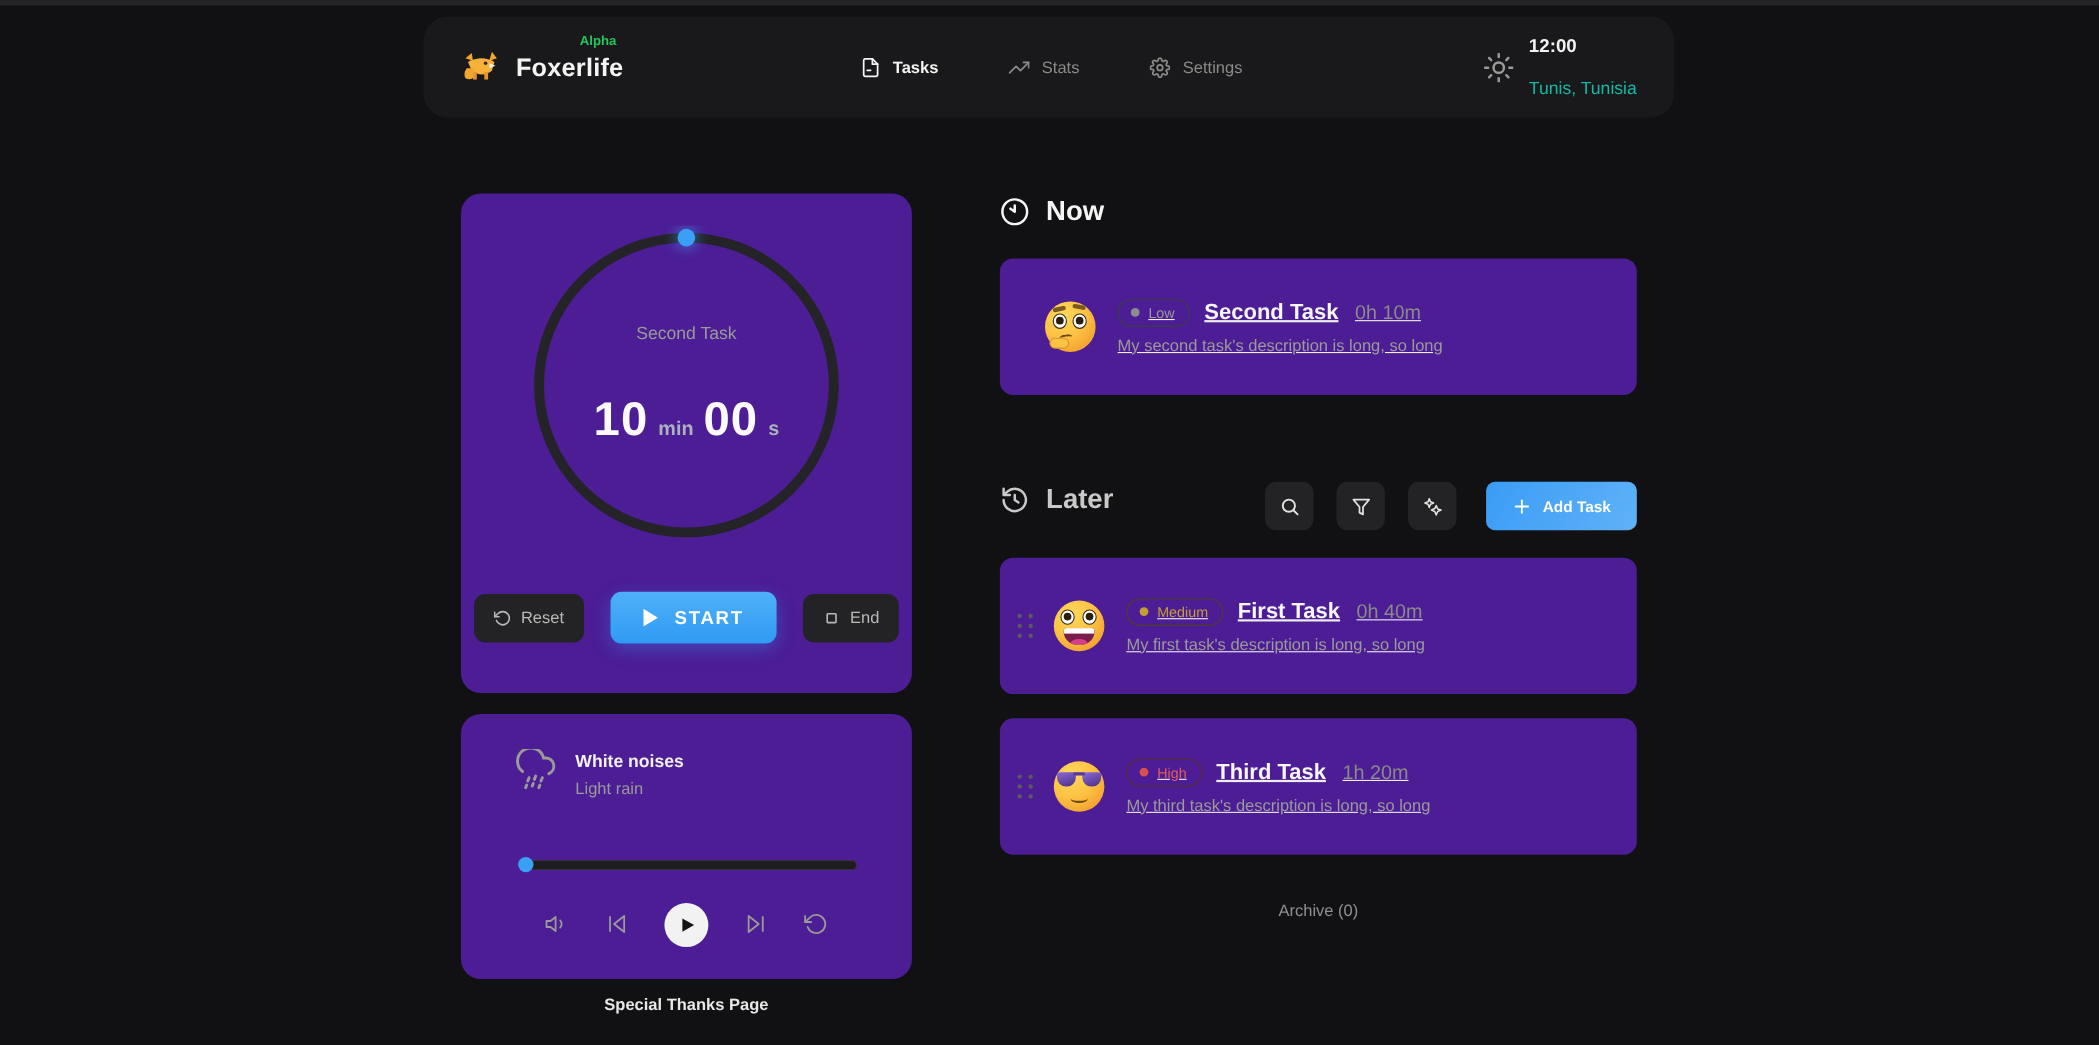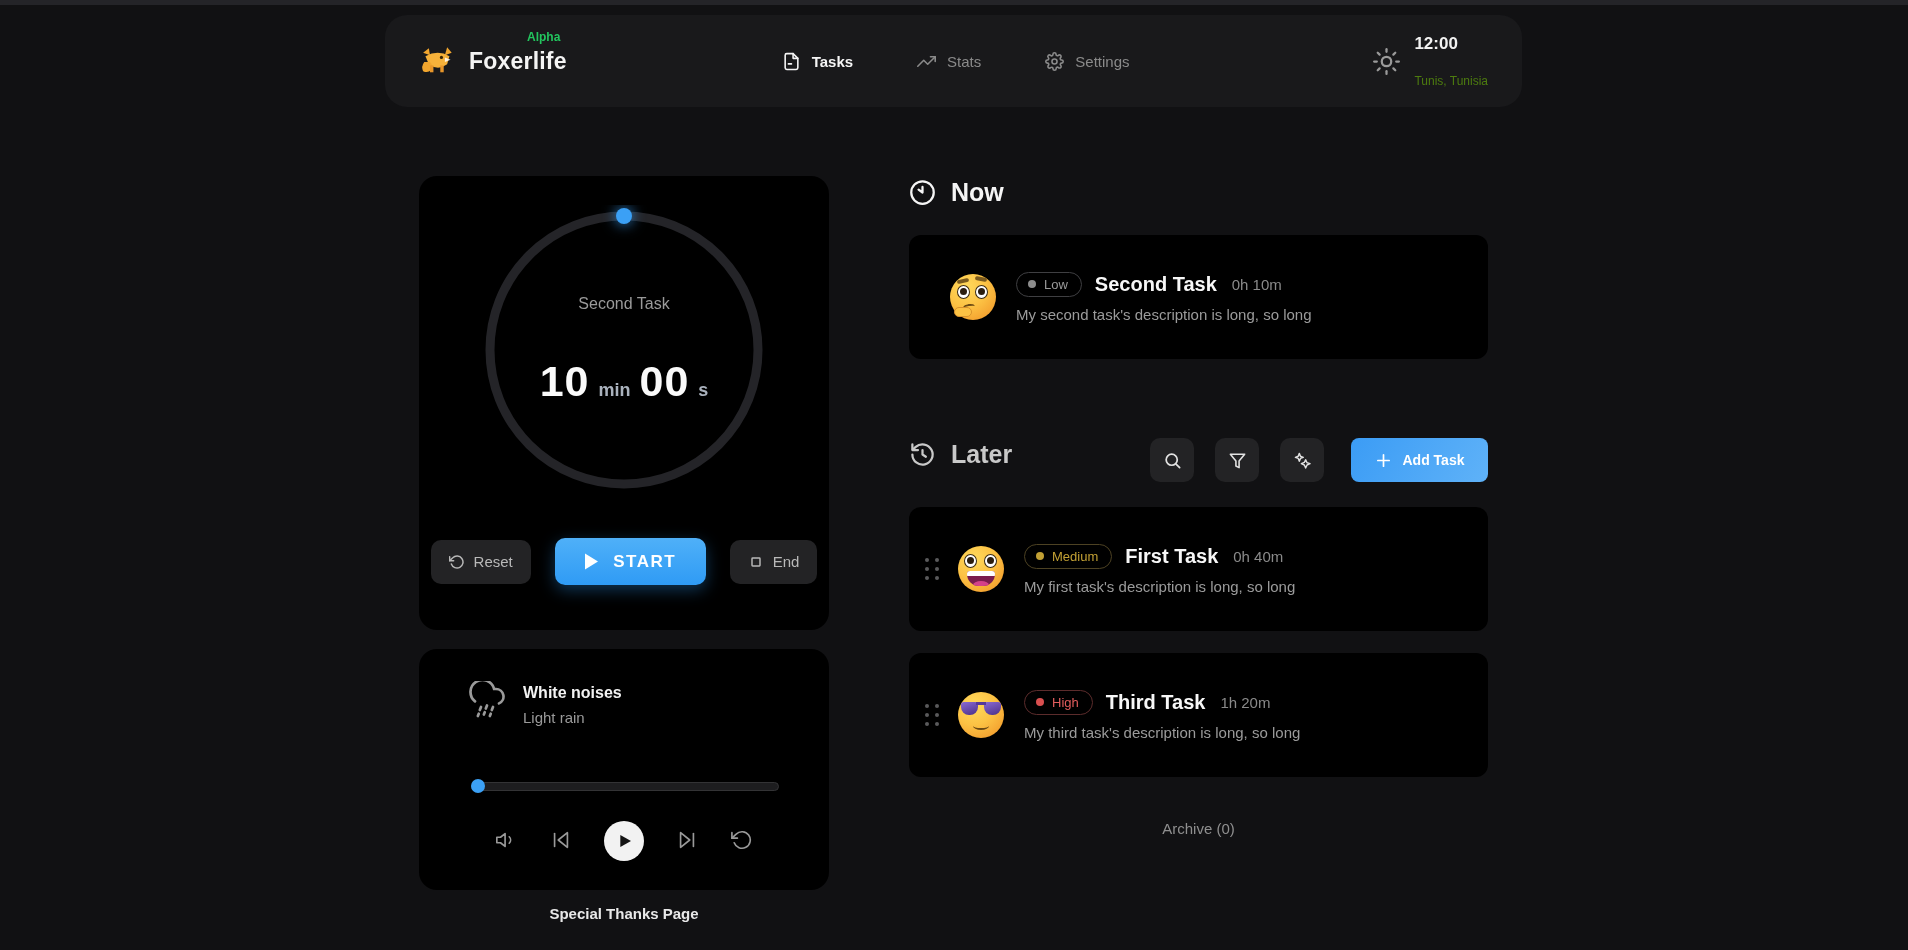--- a/index.html
+++ b/index.html
@@ -15,24 +15,24 @@
   .logo-mark { width:40px; height:34px; display:flex; align-items:flex-end; }
   .logo-title { font-size:23px; font-weight:bold; color:#f4f4f4; letter-spacing:.2px; }
   .logo-alpha { position:absolute; top:-14px; left:108px; font-size:12px; font-weight:bold; color:#22c55e; }
   .nav { display:flex; align-items:center; gap:64px; margin-left:215px; }
   .nav-item { display:flex; align-items:center; gap:11px; font-size:15px; color:#8a8a8a; cursor:pointer; }
   .nav-item.active { color:#f5f5f5; font-weight:bold; }
   .nav-item svg { width:19px; height:19px; }
   .weather { margin-left:auto; display:flex; align-items:center; gap:14px; }
   .weather-icon { color:#9a9a9a; width:27px; height:27px; }
   .weather-time { font-size:17px; font-weight:bold; color:#f2f2f2; }
-  .weather-loc { font-size:12px; color:#4d7c0f; margin-top:20px; }
-
-  
-  .card { position:absolute; background:#000000; border-radius:18px; }
+  .weather-loc { font-size:16px; color:#14b8a6; margin-top:20px; }
+
+  
+  .card { position:absolute; background:#4c1d95; border-radius:18px;text-decoration:underline; }
 
   
   .timer-card { left:419px; top:176px; width:410px; height:454px; }
   .ring-wrap { position:absolute; left:50%; top:29px; transform:translateX(-50%); width:290px; height:290px; }
   .ring-dot { filter:drop-shadow(0 0 7px rgba(59,160,246,.9)); }
   .ring-center { position:absolute; left:0; top:29px; width:100%; height:290px;
     display:flex; flex-direction:column; align-items:center; justify-content:center; gap:10px; }
   .ring-task { font-size:16px; color:#9a9a9a; }
   .ring-time { display:flex; align-items:baseline; gap:9px;margin-top:34px; }
   .ring-num { font-size:43px; font-weight:bold; color:#fafafa; letter-spacing:1px; }
@@ -86,21 +86,21 @@
   .drag-handle i { width:4px; height:4px; border-radius:50%; background:#5a5a5c; }
   .task-body { margin-left:20px; flex:1; }
   .task-row { display:flex; align-items:center; gap:13px; }
   .badge { display:flex; align-items:center; gap:8px; border:1px solid; border-radius:999px;
     padding:4px 13px 4px 11px; font-size:13px; }
   .badge i { width:8px; height:8px; border-radius:50%; }
   .badge.low { border-color:#3f3f42; color:#9a9a9a; } .badge.low i { background:#8d8d8d; }
   .badge.medium { border-color:#4d4223; color:#c2a034; } .badge.medium i { background:#c2a034; }
   .badge.high { border-color:#5c2c2c; color:#e25d5d; } .badge.high i { background:#d94f4f; }
   .task-title { font-size:20px; font-weight:bold; color:#f7f7f7; }
-  .task-time { font-size:15px; color:#8a8a8a; margin-left:2px; }
+  .task-time { font-size:18px; color:#8a8a8a; margin-left:2px; }
   .task-desc { font-size:15px; color:#9b9b9b; margin-top:9px; }
 
   .later-actions { position:absolute; left:1150px; top:438px; display:flex; align-items:center;justify-content:flex-end; }
   .icon-btn { width:44px; height:44px; background:#232325; border:none; border-radius:10px;
     color:#e2e2e2; display:flex; align-items:center; justify-content:center; cursor:pointer; }
   .icon-btn svg { width:19px; height:19px; }
   .icon-btn + .icon-btn { margin-left:21px; }
   .add-task-btn { margin-left:27px; width:137px; height:44px; border:none; border-radius:8px;
     background:linear-gradient(120deg,#3b9cf5,#5fb2f8); color:#fff; font-size:14px; font-weight:bold;
     display:flex; align-items:center; justify-content:center; gap:11px; cursor:pointer;

